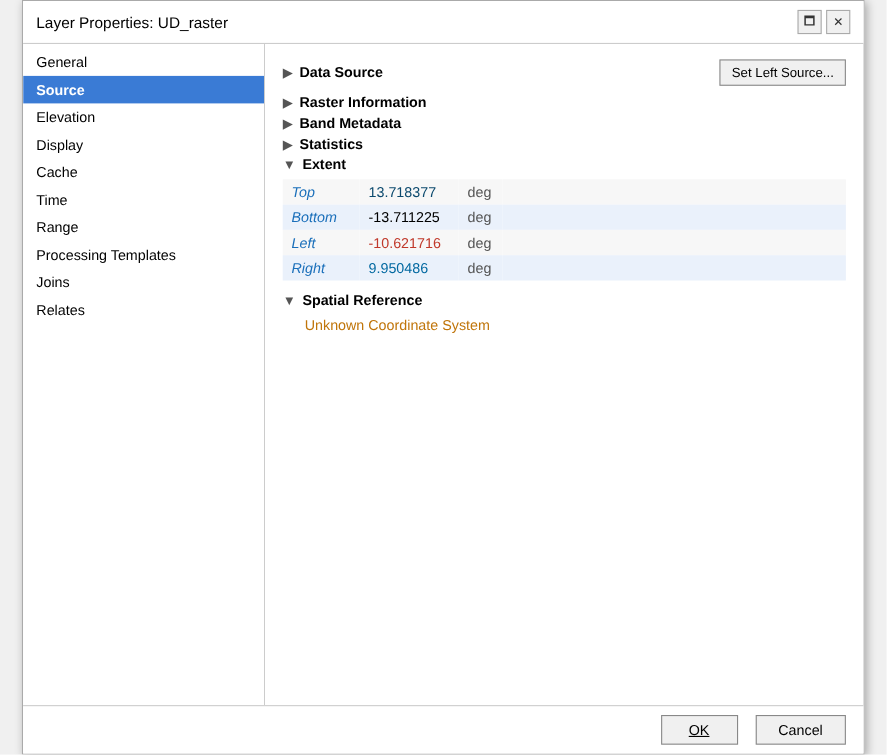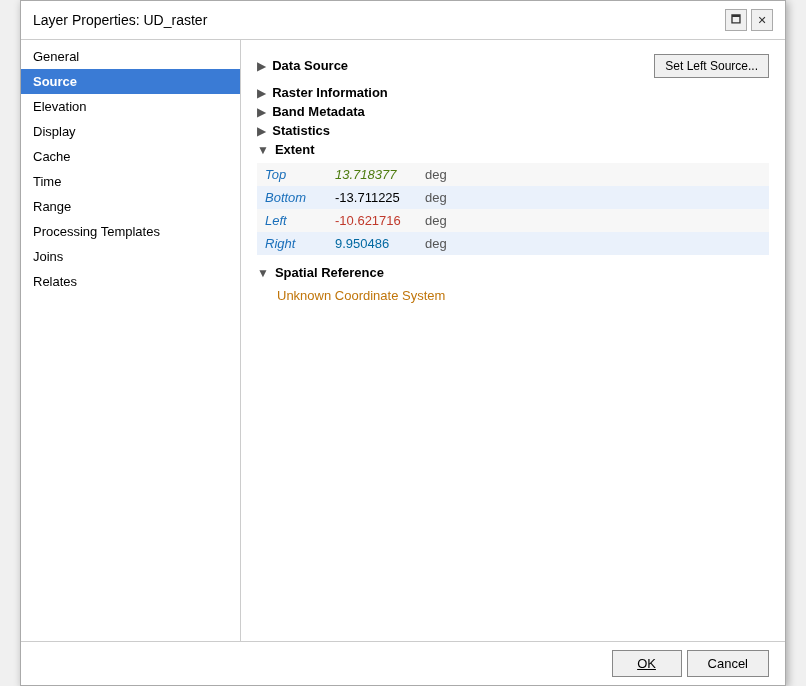--- a/index.html
+++ b/index.html
@@ -128,36 +128,36 @@
       font-style: italic;
     }
     .extent-table td:nth-child(2) {
       width: 90px;
       color: #c0392b;
     }
     .extent-table td:nth-child(3) {
       width: 40px;
       color: #555;
     }
-    .extent-table tr:first-child td:nth-child(2) { color: #4d7c0f; font-style: italic; }
+    .extent-table tr:first-child td:nth-child(2) { color: #0c4a6e; }
     .extent-table tr:last-child td:nth-child(2) { color: #0369a1; }
     .spatial-ref-link {
       color: #c0750a;
       cursor: pointer;
       font-size: 13px;
       margin-top: 4px;
       display: inline-block;
     }
     .footer {
       border-top: 1px solid #ccc;
       padding: 8px 16px;
       display: flex;
       align-items: center;
       justify-content: flex-end;
-      gap: 5px;
+      gap: 16px;
       background: #fff;
     }
     .footer-btn {
       border: 1px solid #888;
       background: #f0f0f0;
       padding: 5px 20px;
       font-size: 13px;
       cursor: pointer;
       color: #000;
       min-width: 70px;

